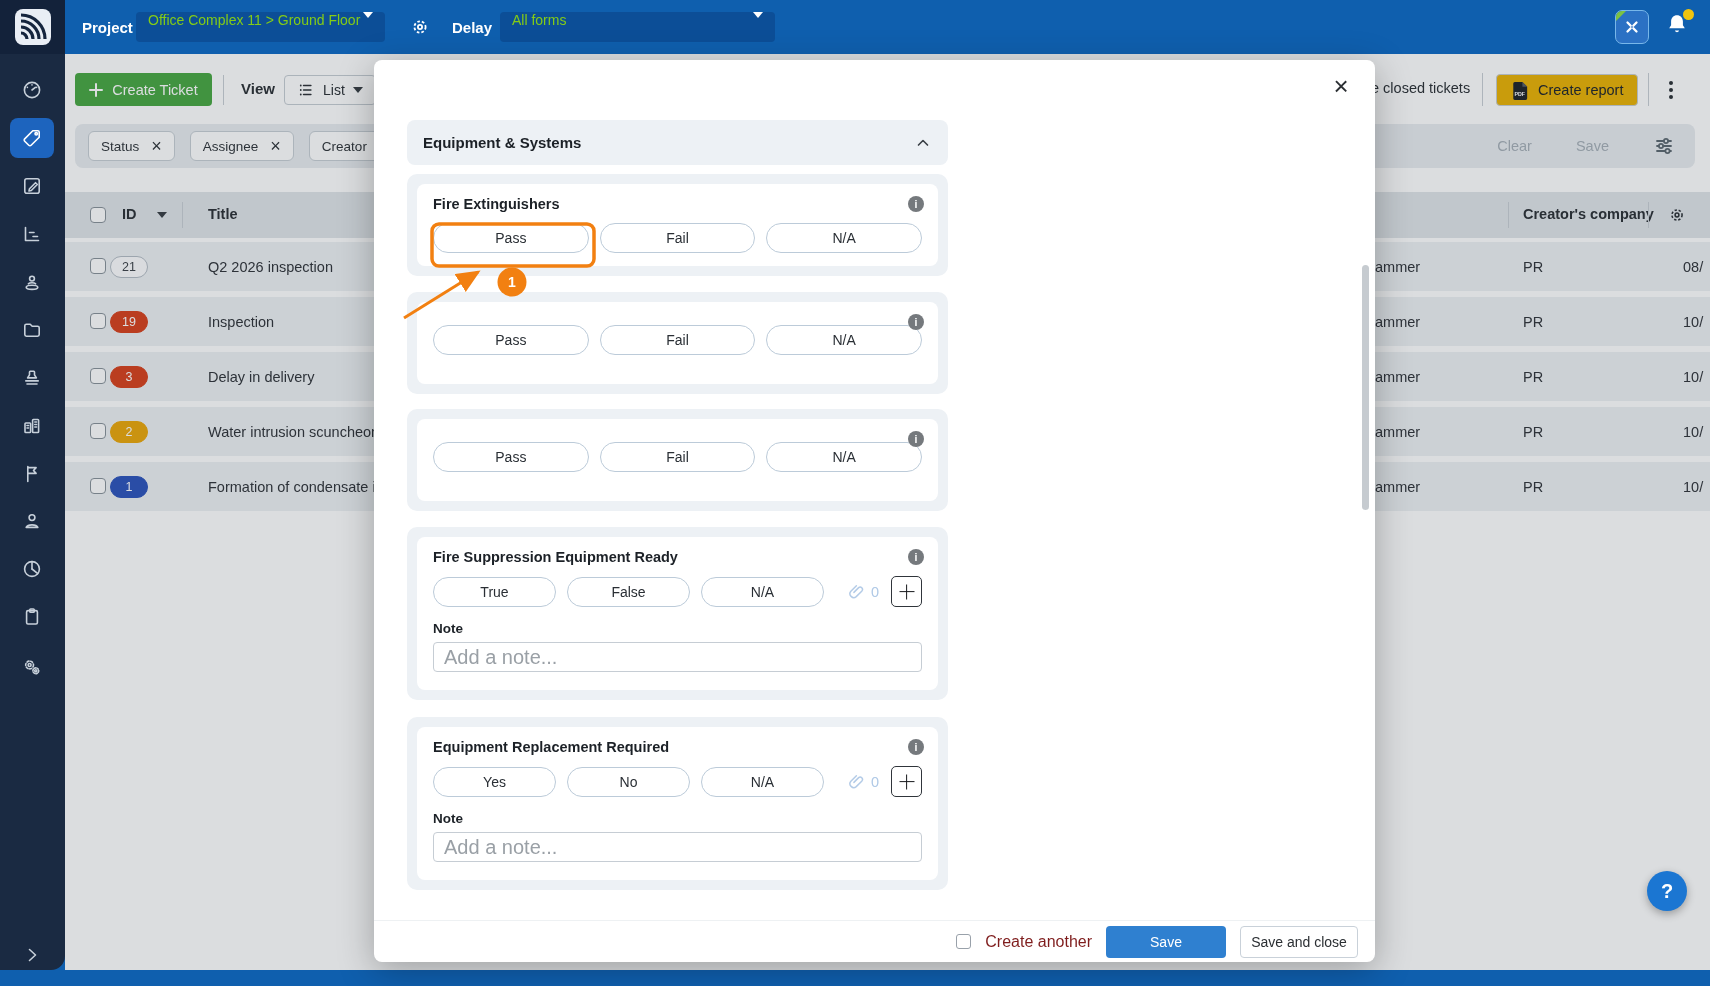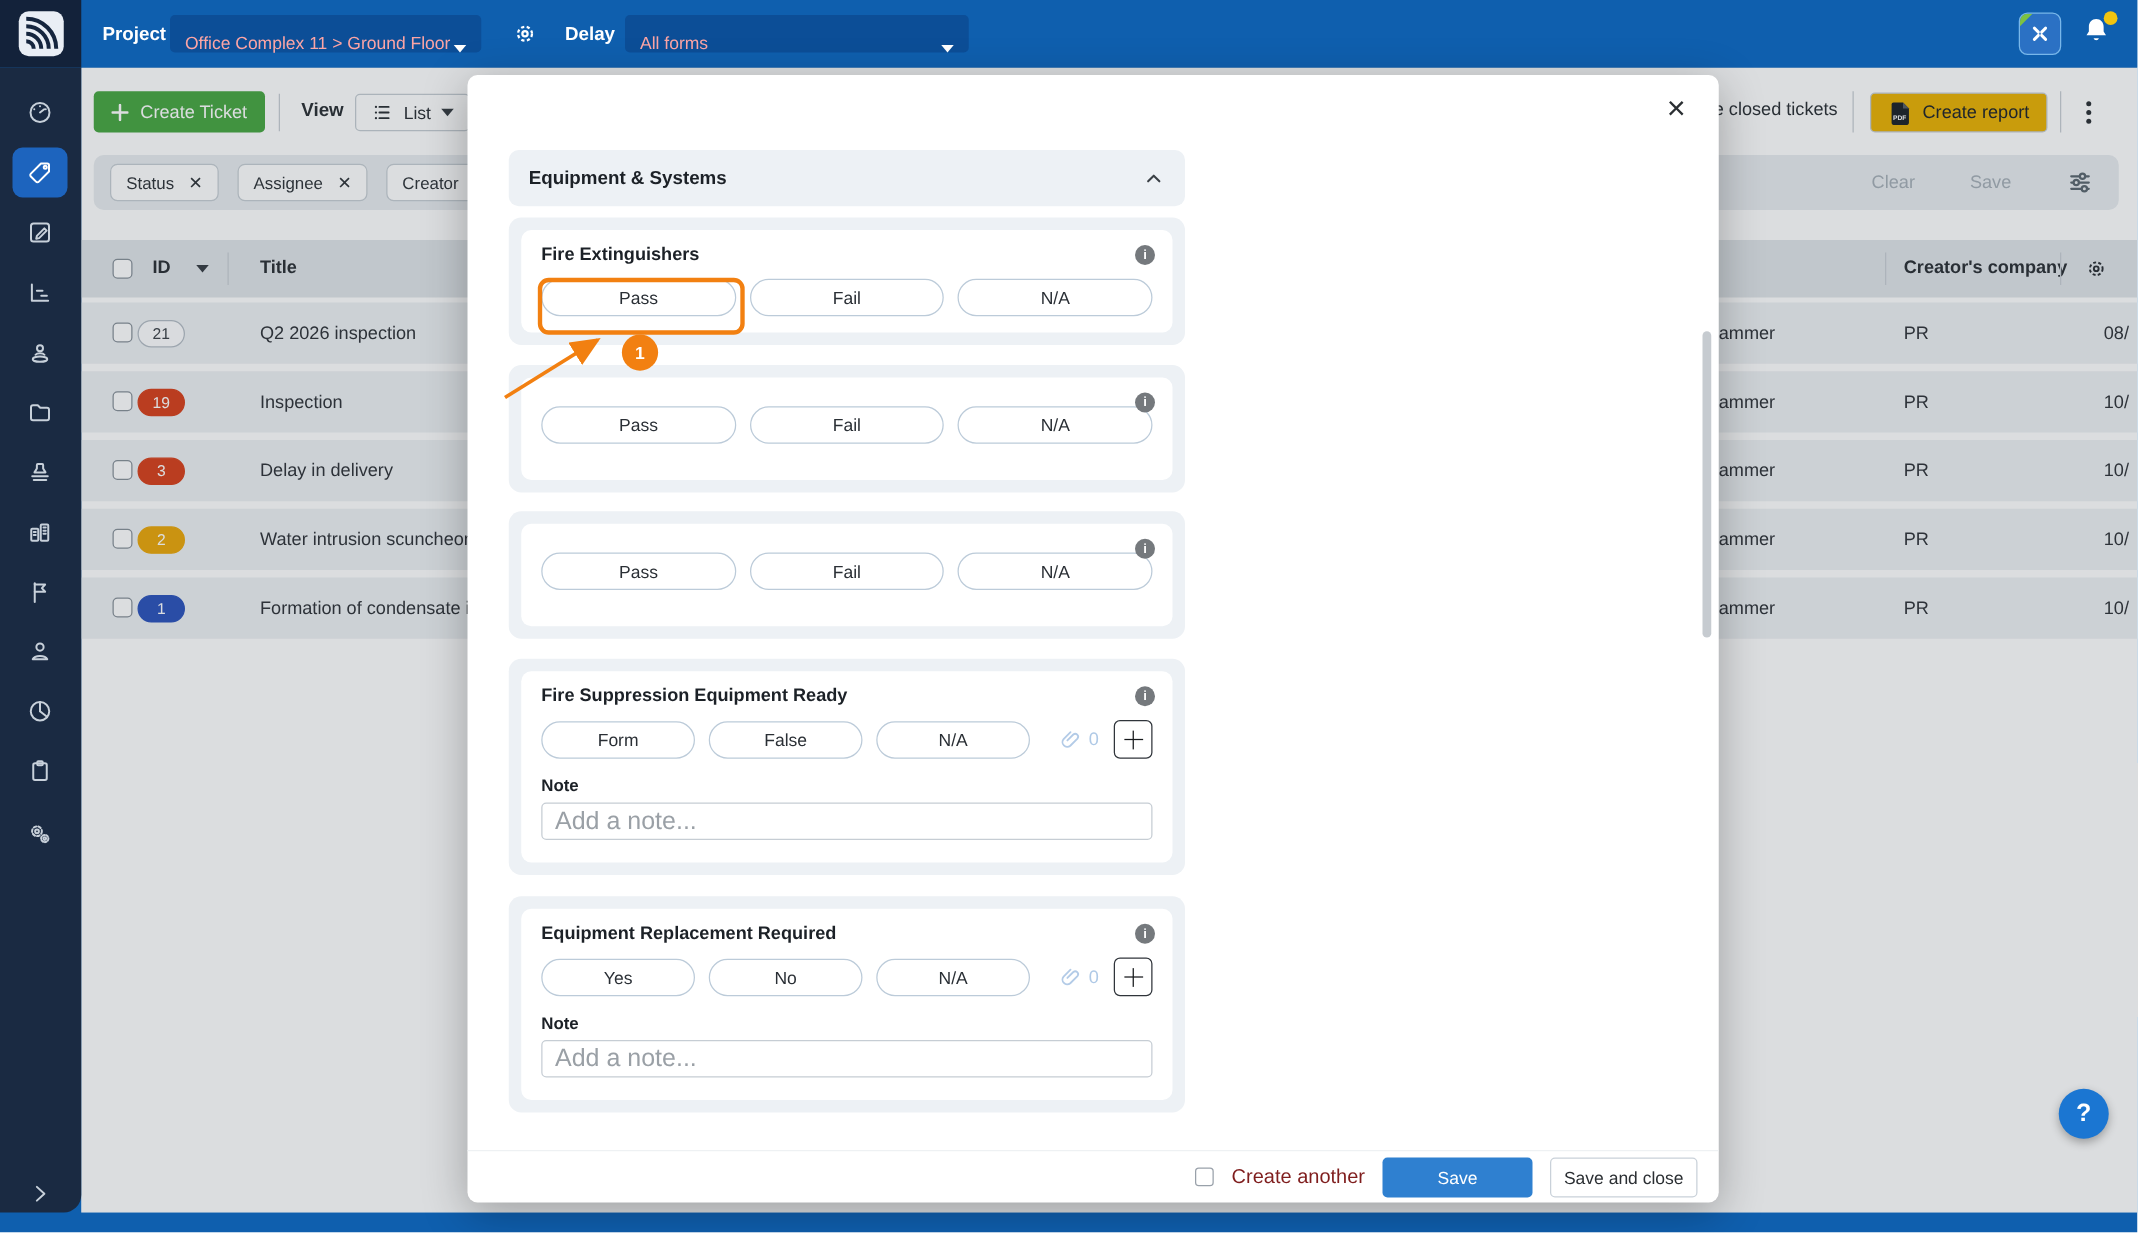--- a/index.html
+++ b/index.html
@@ -4,21 +4,21 @@
 <style>
   * { margin:0; padding:0; box-sizing:border-box; }
   html,body { width:1710px; height:986px; overflow:hidden; }
   body { font-family:"Liberation Sans", sans-serif; }
   .app { position:relative; width:1710px; height:986px; background:#0F5FAE; }
 
   
   .topbar { position:absolute; left:0; top:0; width:1710px; height:54px; background:#0F5FAE; z-index:10; }
   .logo-block { position:absolute; left:0; top:0; width:65px; height:54px; background:#13223A; display:flex; align-items:center; justify-content:center; }
   .tb-label { position:absolute; top:0; height:54px; display:flex; align-items:center; color:#fff; font-weight:bold; font-size:15px; }
-  .tb-dd { position:absolute; top:12px; height:30px; background:#0C4E97; border-radius:4px; color:#fca5a5; font-size:14px; display:flex; align-items:flex-end; padding:0 12px; cursor:pointer; }
+  .tb-dd { position:absolute; top:12px; height:30px; background:#0C4E97; border-radius:4px; color:#84cc16; font-size:14px; display:flex; align-items:flex-start; padding:0 12px; cursor:pointer; }
   .tb-dd .caret { margin-left:auto; }
   .caret { width:0; height:0; border-left:5px solid transparent; border-right:5px solid transparent; border-top:6px solid #fff; display:inline-block; }
   .caret.dark { border-top-color:#3A4046; }
   .tb-iconbtn { position:absolute; top:11px; width:32px; height:32px; display:flex; align-items:center; justify-content:center; cursor:pointer; }
   .app-btn { position:absolute; left:1615px; top:10px; width:34px; height:34px; border-radius:7px; background:#2B71C4; border:1.5px solid #78B7EA; display:flex; align-items:center; justify-content:center; cursor:pointer; overflow:hidden; }
   .app-btn .corner { position:absolute; left:0; top:0; width:0; height:0; border-top:10px solid #7DC242; border-right:10px solid transparent; }
   .bell-wrap { position:absolute; left:1664px; top:11px; width:32px; height:32px; cursor:pointer; }
   .bell-dot { position:absolute; right:2px; top:-2px; width:11px; height:11px; border-radius:50%; background:#F1C40F; }
 
   
@@ -419,21 +419,21 @@
           <button class="opt">N/A</button>
         </div>
       </div>
     </div>
 
     <div class="sec" style="top:467px; height:173px;">
       <div class="fcard">
         <div class="flabel">Fire Suppression Equipment Ready</div>
         <button class="info"></button>
         <div class="opts">
-          <button class="opt small">Form</button>
+          <button class="opt small">True</button>
           <button class="opt small">False</button>
           <button class="opt small">N/A</button>
           <span class="attach">
             <svg width="19" height="19" viewBox="0 0 22 22">
                 <path d="M8 12l5.5-5.5a2.7 2.7 0 0 1 3.8 3.8l-6.6 6.6a4.4 4.4 0 0 1-6.2-6.2l6.4-6.4" stroke="#B3CBE7" stroke-width="1.7" fill="none" stroke-linecap="round"></path>
               </svg>
             <span>0</span>
           </span>
           <button class="plus-btn"></button>
         </div>

